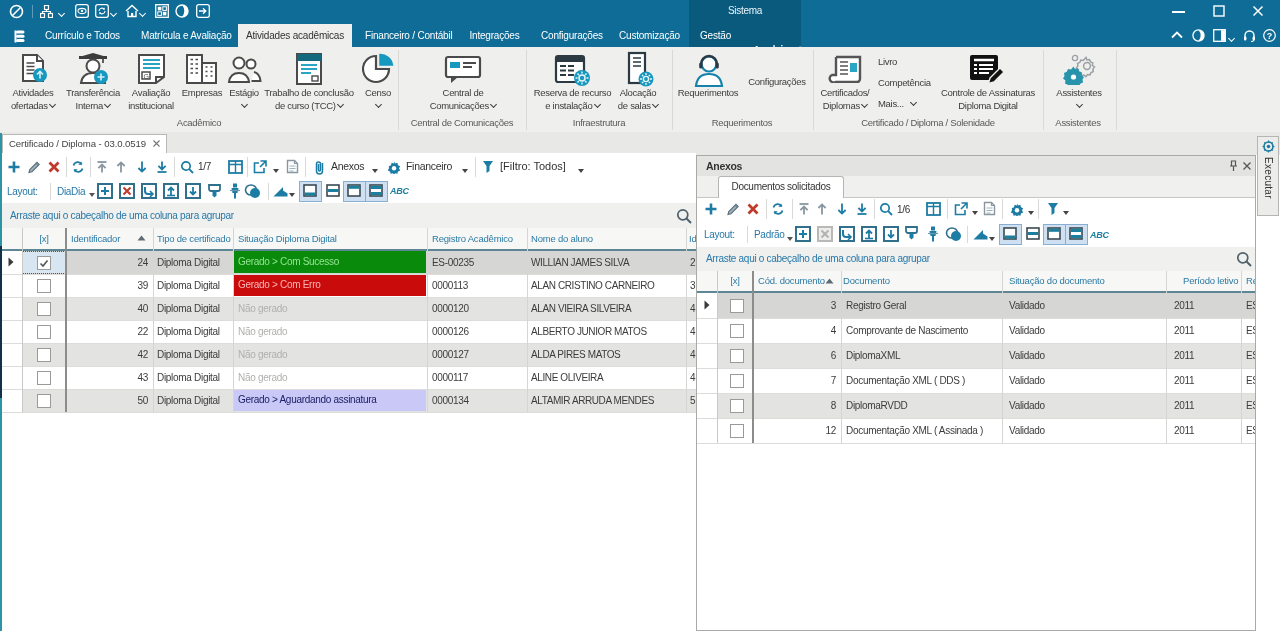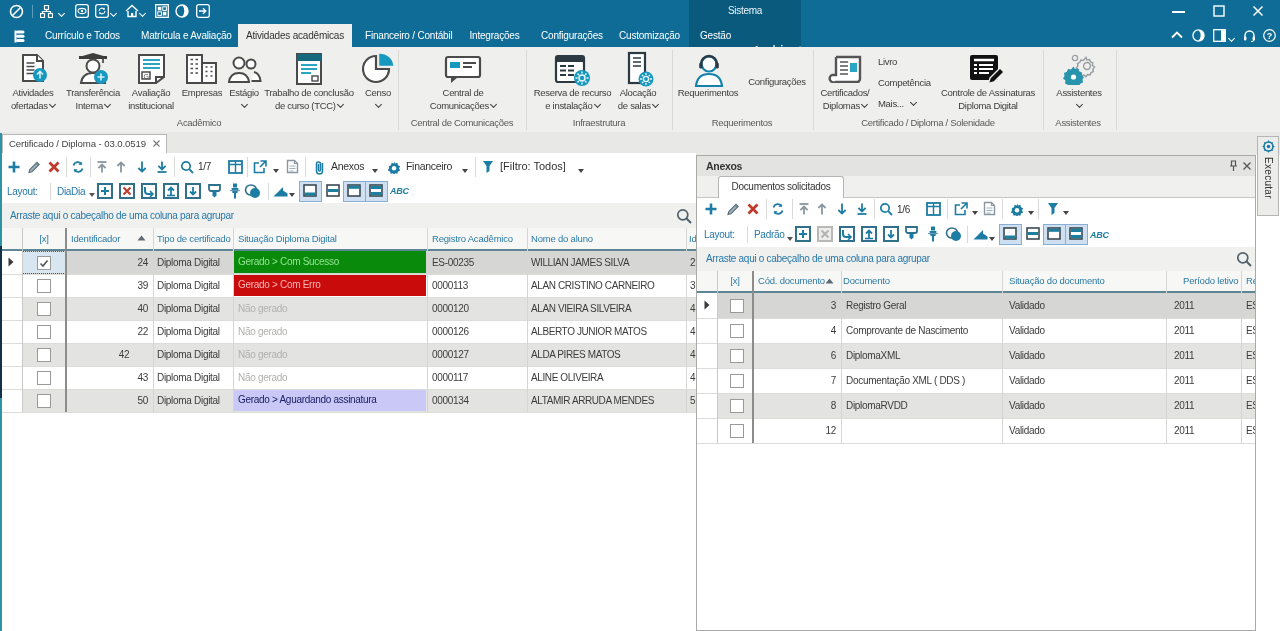--- a/index.html
+++ b/index.html
@@ -476,21 +476,21 @@
   <div class="chk" style="left:37px;top:149px"></div>
   <div class="chk" style="left:37px;top:172px"></div>
   <div class="chk" style="left:37px;top:195px"></div>
   <div class="chk" style="left:37px;top:218px"></div>
   <div class="chk" style="left:37px;top:241px"></div>
 
   <div class="tx" style="left:100px;top:98px;width:48px;height:23px;line-height:23px;text-align:right">24</div>
   <div class="tx" style="left:100px;top:121px;width:48px;height:23px;line-height:23px;text-align:right">39</div>
   <div class="tx" style="left:100px;top:144px;width:48px;height:23px;line-height:23px;text-align:right">40</div>
   <div class="tx" style="left:100px;top:167px;width:48px;height:23px;line-height:23px;text-align:right">22</div>
-  <div class="tx" style="left:100px;top:190px;width:48px;height:23px;line-height:23px;text-align:center">42</div>
+  <div class="tx" style="left:100px;top:190px;width:48px;height:23px;line-height:23px;text-align:right">42</div>
   <div class="tx" style="left:100px;top:213px;width:48px;height:23px;line-height:23px;text-align:right">43</div>
   <div class="tx" style="left:100px;top:236px;width:48px;height:23px;line-height:23px;text-align:right">50</div>
   <div class="tx" style="left:157px;top:98px;height:23px;line-height:23px">Diploma Digital</div>
   <div class="tx" style="left:157px;top:121px;height:23px;line-height:23px">Diploma Digital</div>
   <div class="tx" style="left:157px;top:144px;height:23px;line-height:23px">Diploma Digital</div>
   <div class="tx" style="left:157px;top:167px;height:23px;line-height:23px">Diploma Digital</div>
   <div class="tx" style="left:157px;top:190px;height:23px;line-height:23px">Diploma Digital</div>
   <div class="tx" style="left:157px;top:213px;height:23px;line-height:23px">Diploma Digital</div>
   <div class="tx" style="left:157px;top:236px;height:23px;line-height:23px">Diploma Digital</div>
   <div class="tx" style="left:238px;top:144px;height:23px;line-height:23px;color:#b0b0ae">Não gerado</div>
@@ -722,20 +722,21 @@
   <div class="tx" style="left:90px;top:162px;width:49px;height:25px;line-height:25px;text-align:right">4</div>
   <div class="tx" style="left:90px;top:187px;width:49px;height:25px;line-height:25px;text-align:right">6</div>
   <div class="tx" style="left:90px;top:212px;width:49px;height:25px;line-height:25px;text-align:right">7</div>
   <div class="tx" style="left:90px;top:237px;width:49px;height:25px;line-height:25px;text-align:right">8</div>
   <div class="tx" style="left:90px;top:262px;width:49px;height:25px;line-height:25px;text-align:right">12</div>
   <div class="tx" style="left:149px;top:137px;height:25px;line-height:25px">Registro Geral</div>
   <div class="tx" style="left:149px;top:162px;height:25px;line-height:25px">Comprovante de Nascimento</div>
   <div class="tx" style="left:149px;top:187px;height:25px;line-height:25px">DiplomaXML</div>
   <div class="tx" style="left:149px;top:212px;height:25px;line-height:25px">Documentação XML ( DDS )</div>
   <div class="tx" style="left:149px;top:237px;height:36px;line-height:25px">DiplomaRVDD</div>
+  <div class="tx" style="left:149px;top:262px;height:25px;line-height:25px">Documentação XML ( Assinada )</div>
   <div class="tx" style="left:312px;top:137px;height:25px;line-height:25px">Validado</div>
   <div class="tx" style="left:312px;top:162px;height:25px;line-height:25px">Validado</div>
   <div class="tx" style="left:312px;top:187px;height:25px;line-height:25px">Validado</div>
   <div class="tx" style="left:312px;top:212px;height:25px;line-height:25px">Validado</div>
   <div class="tx" style="left:312px;top:237px;height:25px;line-height:25px">Validado</div>
   <div class="tx" style="left:312px;top:262px;height:25px;line-height:25px">Validado</div>
   <div class="tx" style="left:477px;top:137px;height:25px;line-height:25px">2011</div>
   <div class="tx" style="left:477px;top:162px;height:25px;line-height:25px">2011</div>
   <div class="tx" style="left:477px;top:187px;height:25px;line-height:25px">2011</div>
   <div class="tx" style="left:477px;top:212px;height:25px;line-height:25px">2011</div>

